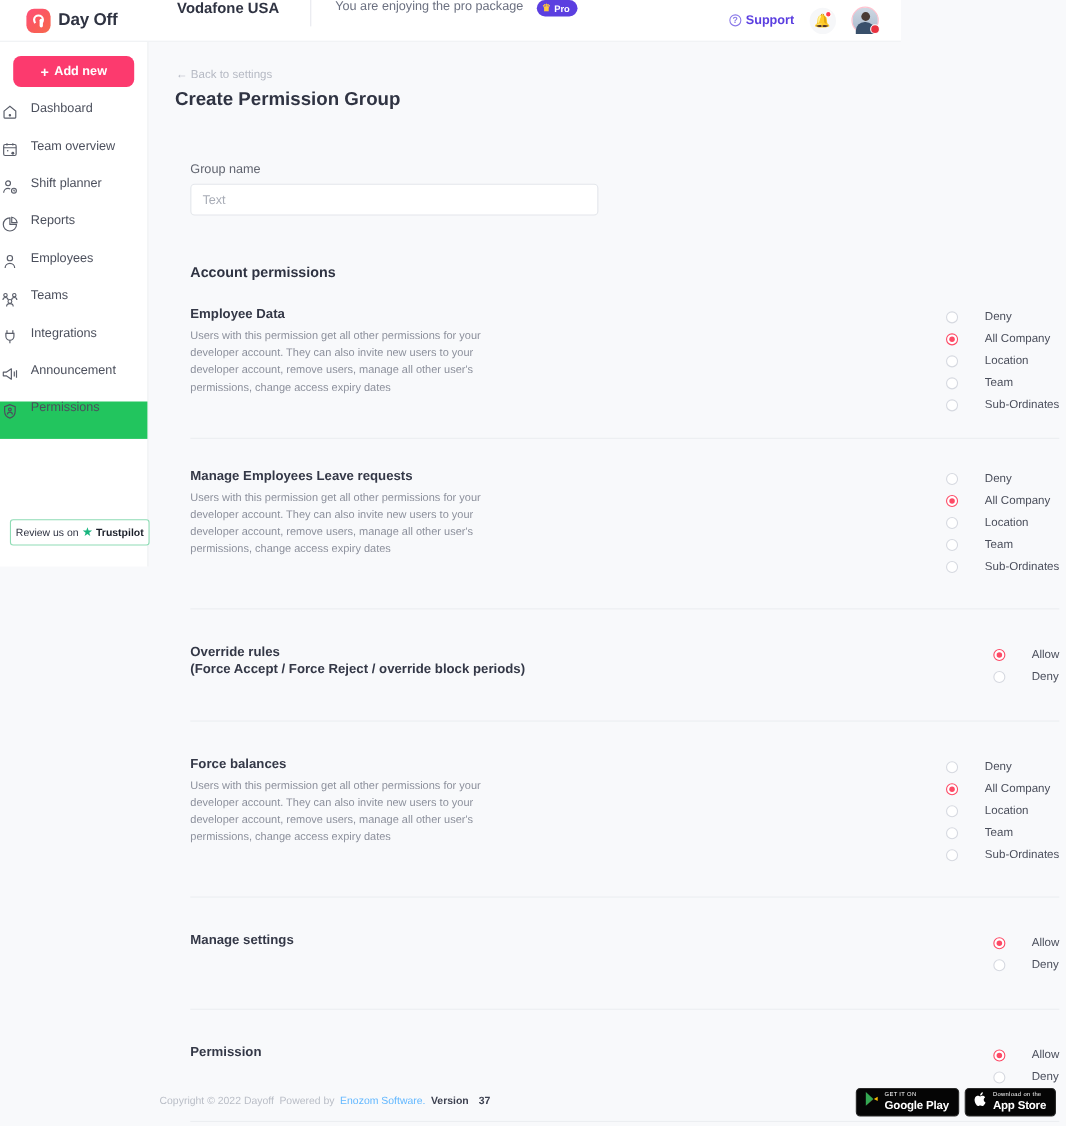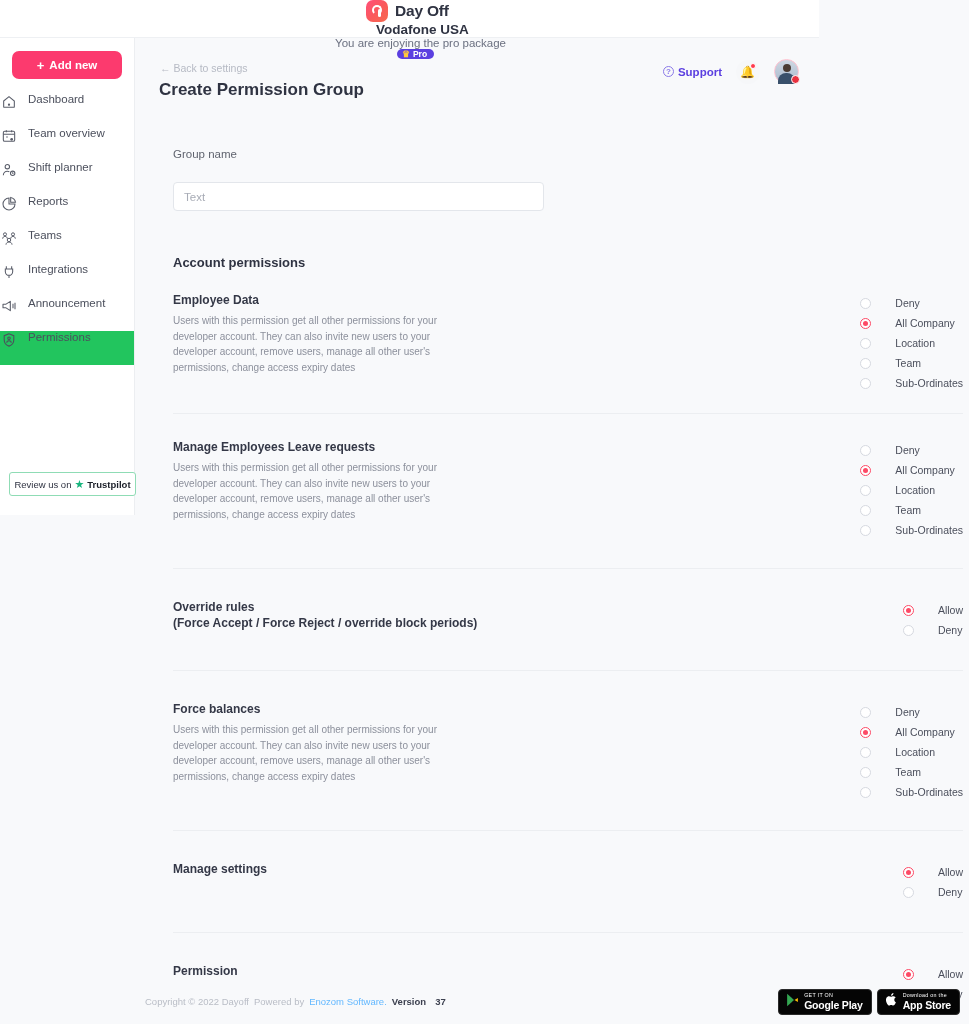--- a/index.html
+++ b/index.html
@@ -8,24 +8,23 @@
     font-family: "Liberation Sans", sans-serif;
     background: #f7f8fa;
     color: #3d4150;
     overflow: hidden;
   }
   .app { position: relative; width: 969px; height: 1024px; background:#f8f9fb; }
 
   
   .topbar {
     position: absolute; top: 0; left: 0; width: 819px; height: 38px;
-    background: #ffffff; display: flex; align-items: center;
+    background: #ffffff; display: flex; 
     border-bottom: 1px solid #eef0f3;
     z-index: 5;
-    flex-direction: column;
   }
   .logo-wrap { display: flex; align-items: center; gap: 7px; width: 135px; padding-left: 24px; }
   .logo-mark {
     width: 22px; height: 22px; border-radius: 7px;
     background: linear-gradient(135deg,#ff4f7a 0%,#fa5a5a 55%,#f76a4e 100%);
     position: relative; flex: none;
   }
   .logo-mark::before {
     content:""; position:absolute; left:6px; top:5px;
     width:10px; height:10px; border:2.2px solid #fff;
@@ -91,21 +90,21 @@
   }
   .tp-star { color: #18b57e; font-size: 11px; line-height:1; }
   .tp-name { font-weight: 700; font-size: 9.5px; color:#1b1f29; }
 
   
   .main { position: absolute; top: 38px; left: 135px; width: 834px; height: 986px; }
   .back-link { position:absolute; left: 25px; top: 24px; font-size: 10.5px; color: #b6bac4; cursor: pointer; }
   .page-title { position:absolute; left: 24px; top: 42px; font-size: 17px; font-weight: 700; color:#2f3342; }
 
   .form-area { position: absolute; left: 38px; top: 110px; width: 790px; }
-  .field-label { font-size: 11.5px; color: #60646f; margin-bottom: 22px; }
+  .field-label { font-size: 11.5px; color: #60646f; margin-bottom: 7px; }
   .text-input {
     width: 371px; height: 29px; border: 1px solid #e3e6eb; border-radius: 4px;
     background: #fff; padding: 2px 10px; font-size: 11.5px; color: #3d4150;
     font-family: "Liberation Sans", sans-serif; outline: none;
   }
   .text-input::placeholder { color: #a8acb6; }
 
   .section-title { margin-top: 44px; font-size: 13px; font-weight: 700; color: #2f3342; }
 
   .perm-row { display: flex; position: relative; padding-top: 25px; justify-content: space-between; }
@@ -213,20 +212,29 @@
       <span class="nav-ico">
           <svg width="16" height="16" viewBox="0 0 24 24" fill="none" stroke="#5a5e6a" stroke-width="1.6">
             <path d="M12 3a9 9 0 1 0 9 9h-9z"></path>
             <path d="M14.5 2.2A9 9 0 0 1 21.8 9.5h-7.3z"></path>
           </svg>
         </span>
       <span>Reports</span>
     </div>
     <div class="nav-item">
       <span class="nav-ico">
+          <svg width="16" height="16" viewBox="0 0 24 24" fill="none" stroke="#5a5e6a" stroke-width="1.6">
+            <circle cx="12" cy="7" r="3.6"></circle>
+            <path d="M5.5 20.5c0-3.6 2.9-6.4 6.5-6.4s6.5 2.8 6.5 6.4"></path>
+          </svg>
+        </span>
+      <span>Employees</span>
+    </div>
+    <div class="nav-item">
+      <span class="nav-ico">
           <svg width="16" height="16" viewBox="0 0 24 24" fill="none" stroke="#5a5e6a" stroke-width="1.5">
             <circle cx="6" cy="6.5" r="2.3"></circle>
             <circle cx="18" cy="6.5" r="2.3"></circle>
             <circle cx="12" cy="15" r="2.6"></circle>
             <path d="M2.5 13c0-2 1.6-3.4 3.5-3.4S9.5 11 9.5 13M14.5 13c0-2 1.6-3.4 3.5-3.4S21.5 11 21.5 13M7.5 22c0-2.3 2-4 4.5-4s4.5 1.7 4.5 4"></path>
           </svg>
         </span>
       <span>Teams</span>
     </div>
     <div class="nav-item">

